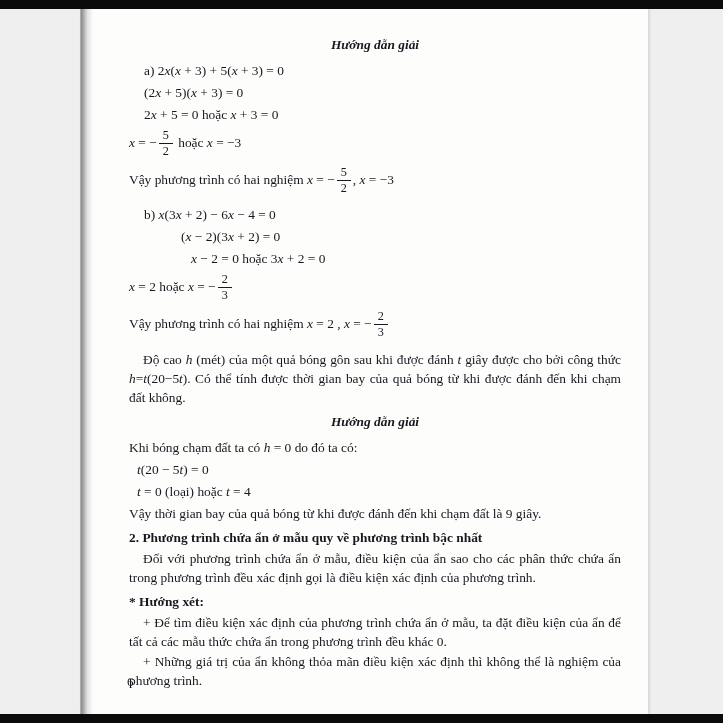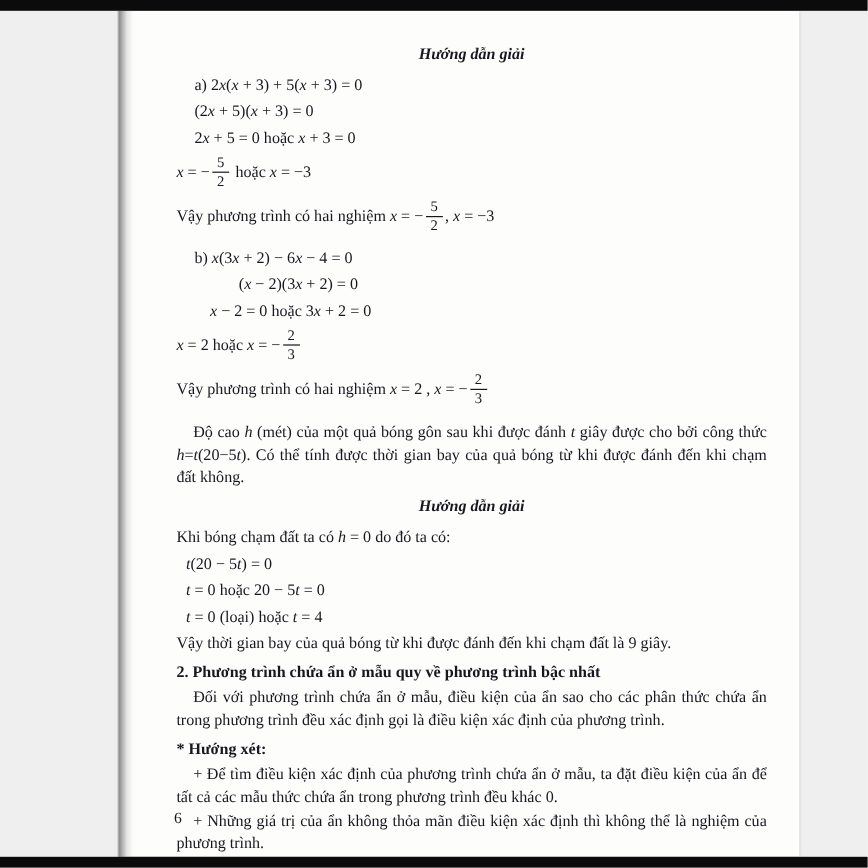--- a/index.html
+++ b/index.html
@@ -7,39 +7,39 @@
     width:723px;height:723px;overflow:hidden;
     background:#ececec;
     font-family:"Liberation Serif", serif;
     color:#17171f;
   }
   .frame{position:relative;width:723px;height:723px;background:#efefef;}
   .bar-top,.bar-bottom{position:absolute;left:0;width:723px;height:9px;background:#0b0b0b;z-index:3;}
   .bar-top{top:0;}
   .bar-bottom{bottom:0;}
   .sheet{
-    position:absolute;left:99px;top:9px;width:567px;height:705px;
+    position:absolute;left:81px;top:9px;width:567px;height:705px;
     background:#fdfdfc;
     box-shadow:-1px 0 0 rgba(0,0,0,.25), 1px 0 3px rgba(0,0,0,.15);
   }
   .spine{
     position:absolute;left:0;top:0;width:12px;height:100%;
     background:linear-gradient(to right, rgba(40,40,45,.55), rgba(40,40,45,.12) 55%, rgba(40,40,45,0));
     pointer-events:none;
   }
   .content{
     position:absolute;left:48px;top:26px;width:492px;
     font-size:13.4px;line-height:1.42;
   }
   .center-head{text-align:center;font-weight:bold;font-style:italic;margin:0 0 7px 0;}
   .eq{margin:3px 0;white-space:nowrap;}
   .eq.tall{margin:6px 0;}
   .ind1{margin-left:15px;}
   .ind2{margin-left:52px;}
-  .ind3{margin-left:28px;}
+  .ind3{margin-left:62px;}
   .ind4{margin-left:82px;}
   .indt{margin-left:8px;}
   .concl{margin:8px 0 10px 0;font-family:Liberation Serif, serif;}
   .para{text-align:justify;text-indent:14px;margin:1px 0;}
   .boldline{font-weight:bold;margin:5px 0 2px 0;}
   .math i{font-style:italic;}
   .frac{
     display:inline-flex;flex-direction:column;vertical-align:middle;
     text-align:center;margin:0 2px;line-height:1.05;font-size:12.2px;
     position:relative;top:-1px;
@@ -89,21 +89,20 @@
             <span class="den">3</span>
           </span></div>
 
       <div class="para math">Độ cao <span class="math"><i>h</i></span> (mét) của một quả bóng gôn sau khi được đánh <span class="math"><i>t</i></span> giây được cho bởi công thức <span class="math"><i>h</i>=<i>t</i>(20−5<i>t</i>)</span>. Có thể tính được thời gian bay của quả bóng từ khi được đánh đến khi chạm đất không.</div>
 
       <div class="gap-sm"></div>
       <div class="center-head">Hướng dẫn giải</div>
 
       <div class="eq math">Khi bóng chạm đất ta có <span class="math"><i>h</i> = 0</span> do đó ta có:</div>
       <div class="eq indt math"><span class="math"><i>t</i>(20 − 5<i>t</i>) = 0</span></div>
-      <div class="eq indt math"><span class="math"><i>t</i> = 0</span>  hoặc  <span class="math">20 − 5<i>t</i> = 0</span></div>
       <div class="eq indt math"><span class="math"><i>t</i> = 0</span> (loại) hoặc  <span class="math"><i>t</i> = 4</span></div>
       <div class="eq">Vậy thời gian bay của quả bóng từ khi được đánh đến khi chạm đất là 9 giây.</div>
 
       <div class="boldline">2. Phương trình chứa ẩn ở mẫu quy về phương trình bậc nhất</div>
       <div class="para">Đối với phương trình chứa ẩn ở mẫu, điều kiện của ẩn sao cho các phân thức chứa ẩn trong phương trình đều xác định gọi là điều kiện xác định của phương trình.</div>
 
       <div class="boldline">* Hướng xét:</div>
       <div class="para">+ Để tìm điều kiện xác định của phương trình chứa ẩn ở mẫu, ta đặt điều kiện của ẩn để tất cả các mẫu thức chứa ẩn trong phương trình đều khác 0.</div>
       <div class="para">+ Những giá trị của ẩn không thỏa mãn điều kiện xác định thì không thể là nghiệm của phương trình.</div>
 

